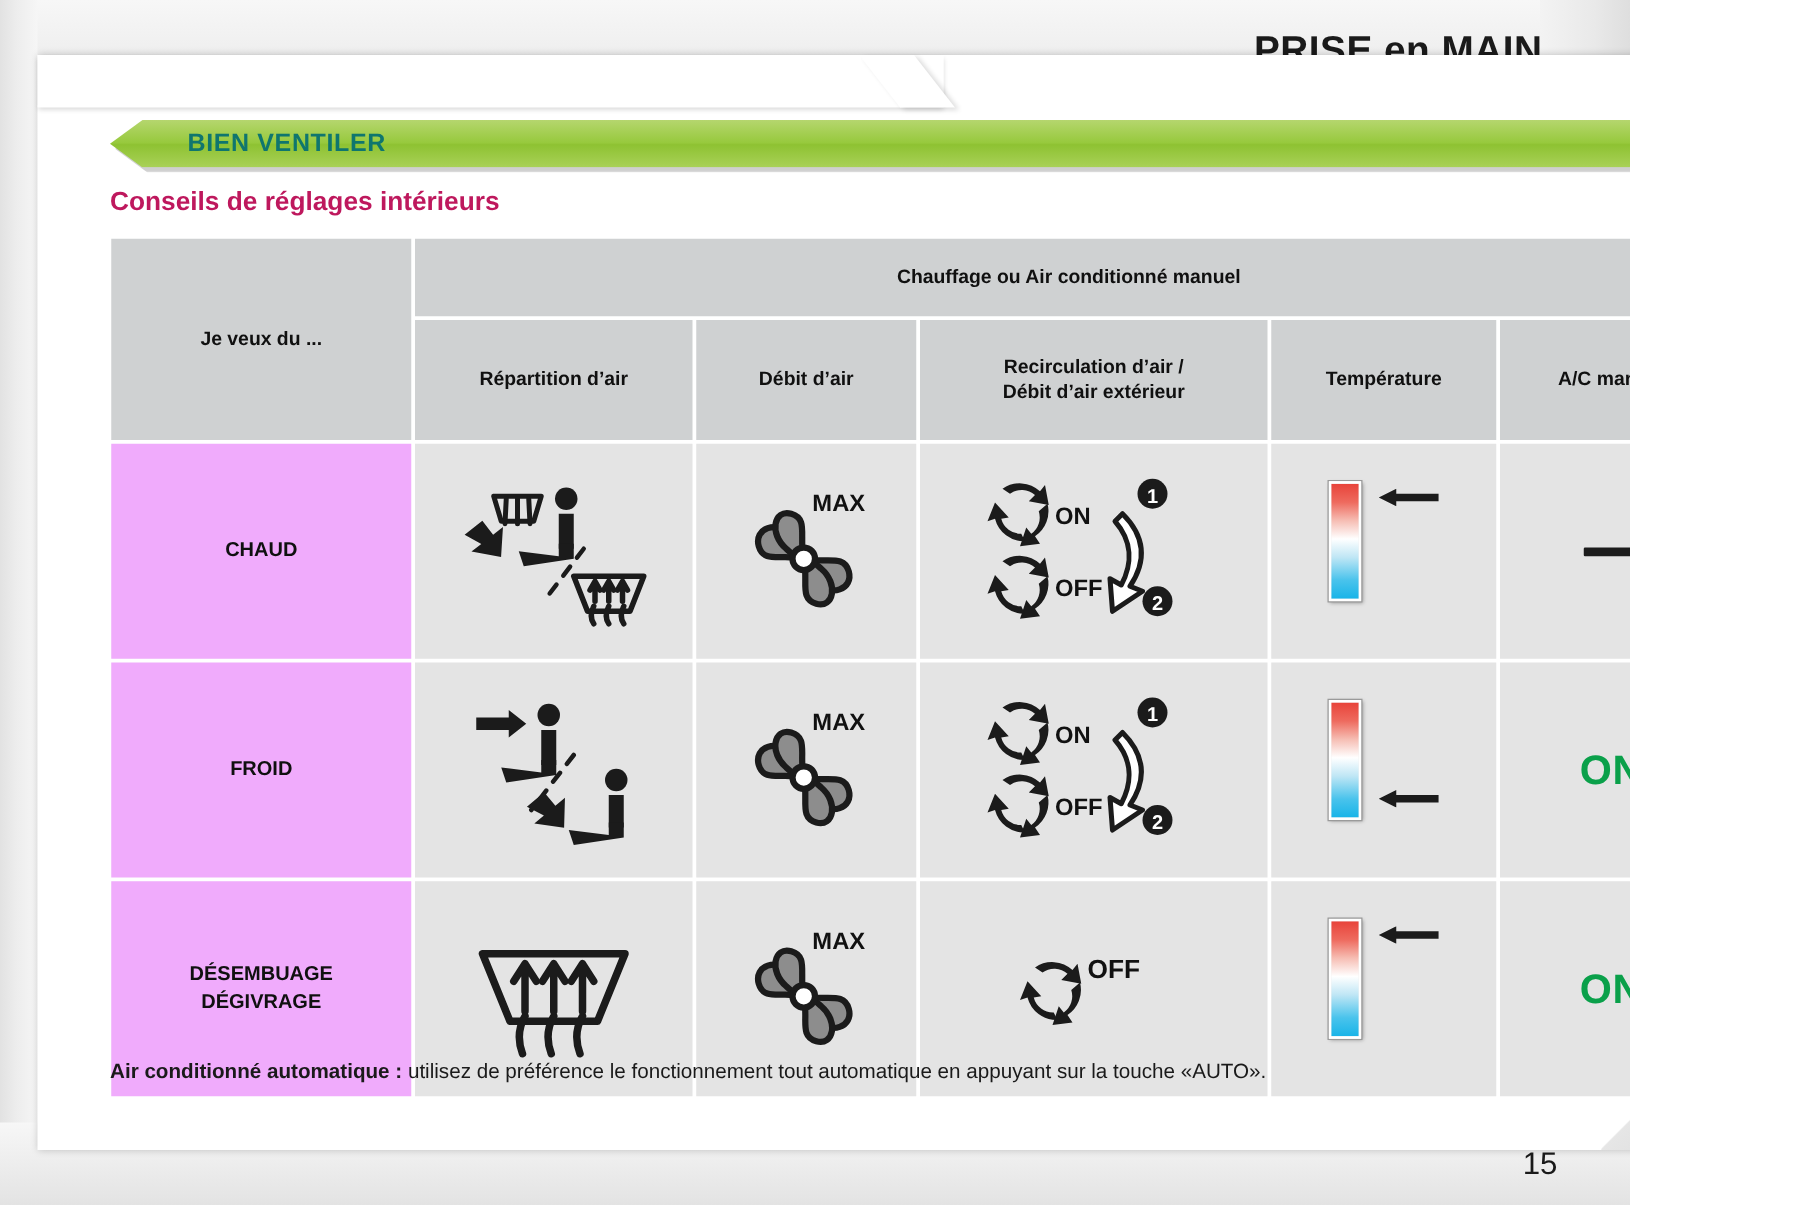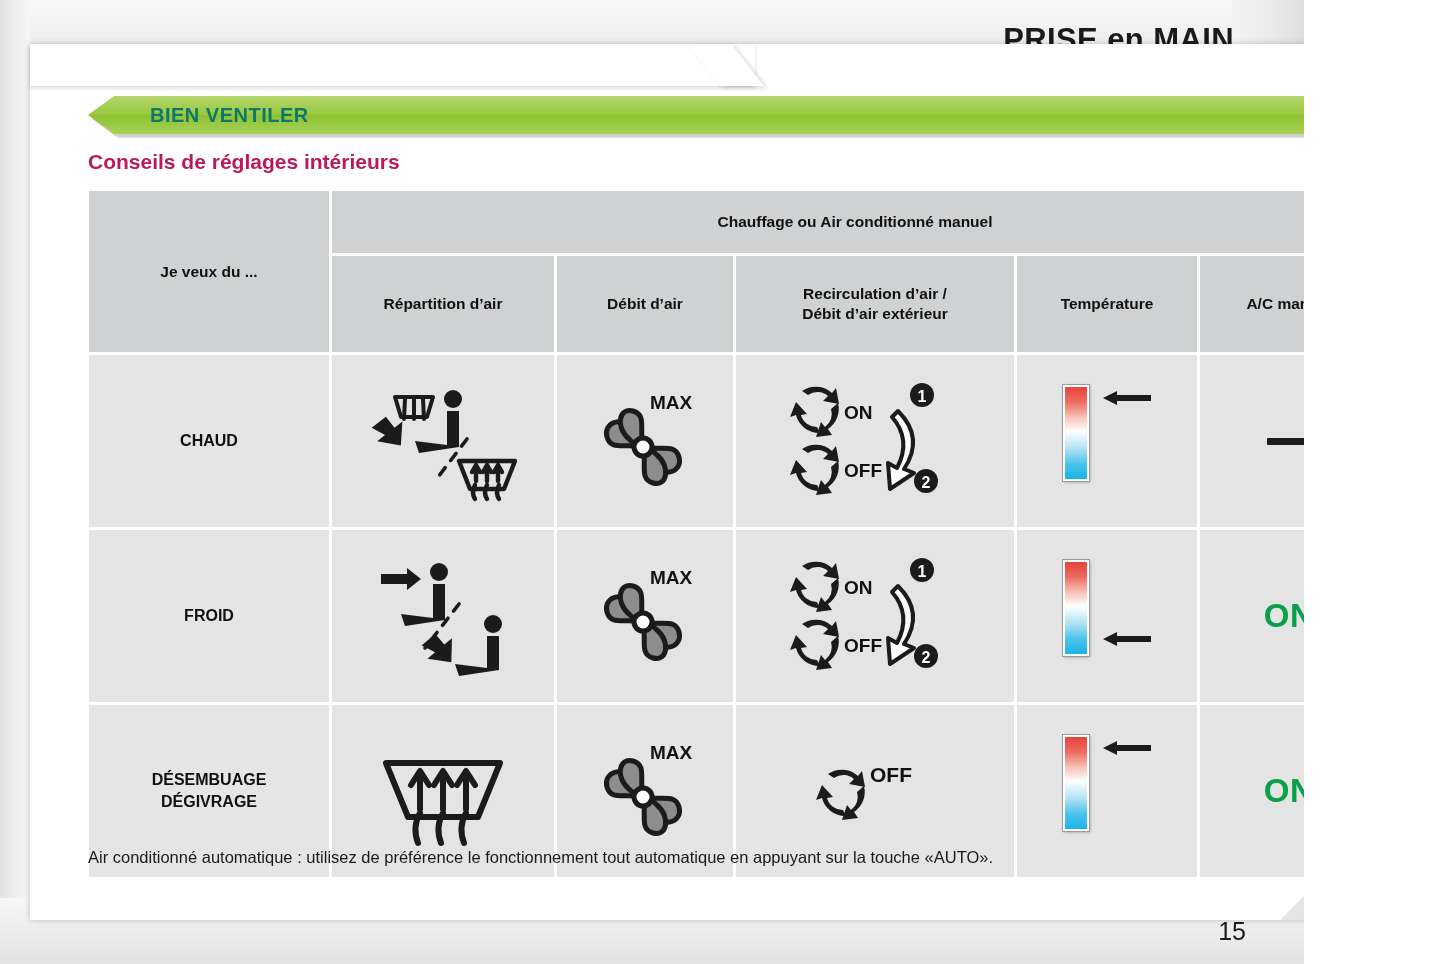--- a/index.html
+++ b/index.html
@@ -160,21 +160,21 @@
     vertical-align: middle;
     text-align: center;
     font-size: 15.5px;
     font-weight: bold;
     color: #101010;
   }
   td.body-cell {
     background: #e4e4e4;
   }
   td.row-label {
-    background: #e5e5e5;
+    background: #f0abfc;
     font-size: 16px;
     line-height: 1.35;
   }
   .h-group { height: 38px; font-size: 16.5px; }
   .h-col  { height: 72px; line-height: 1.3; }
   .h-left { height: 110px; font-size: 16.5px; }
   .row-h  { height: 172px; }
 
   col.c1 { width: 240px; }
   col.c2 { width: 222px; }
@@ -237,21 +237,21 @@
 
   .footer-note {
     position: absolute;
     left: 88px; top: 845px;
     width: 1272px;
     font-size: 16.5px;
     line-height: 1.55;
     color: #1a1a1a;
     text-align: justify;
   }
-  .footer-note b { font-weight: normal; }
+  .footer-note b { font-weight: bold; }
 
   .page-number {
     position: absolute;
     right: 58px; bottom: 18px;
     font-size: 25px;
     color: #1a1a1a;
   }
 </style>
 </head>
 <body>

